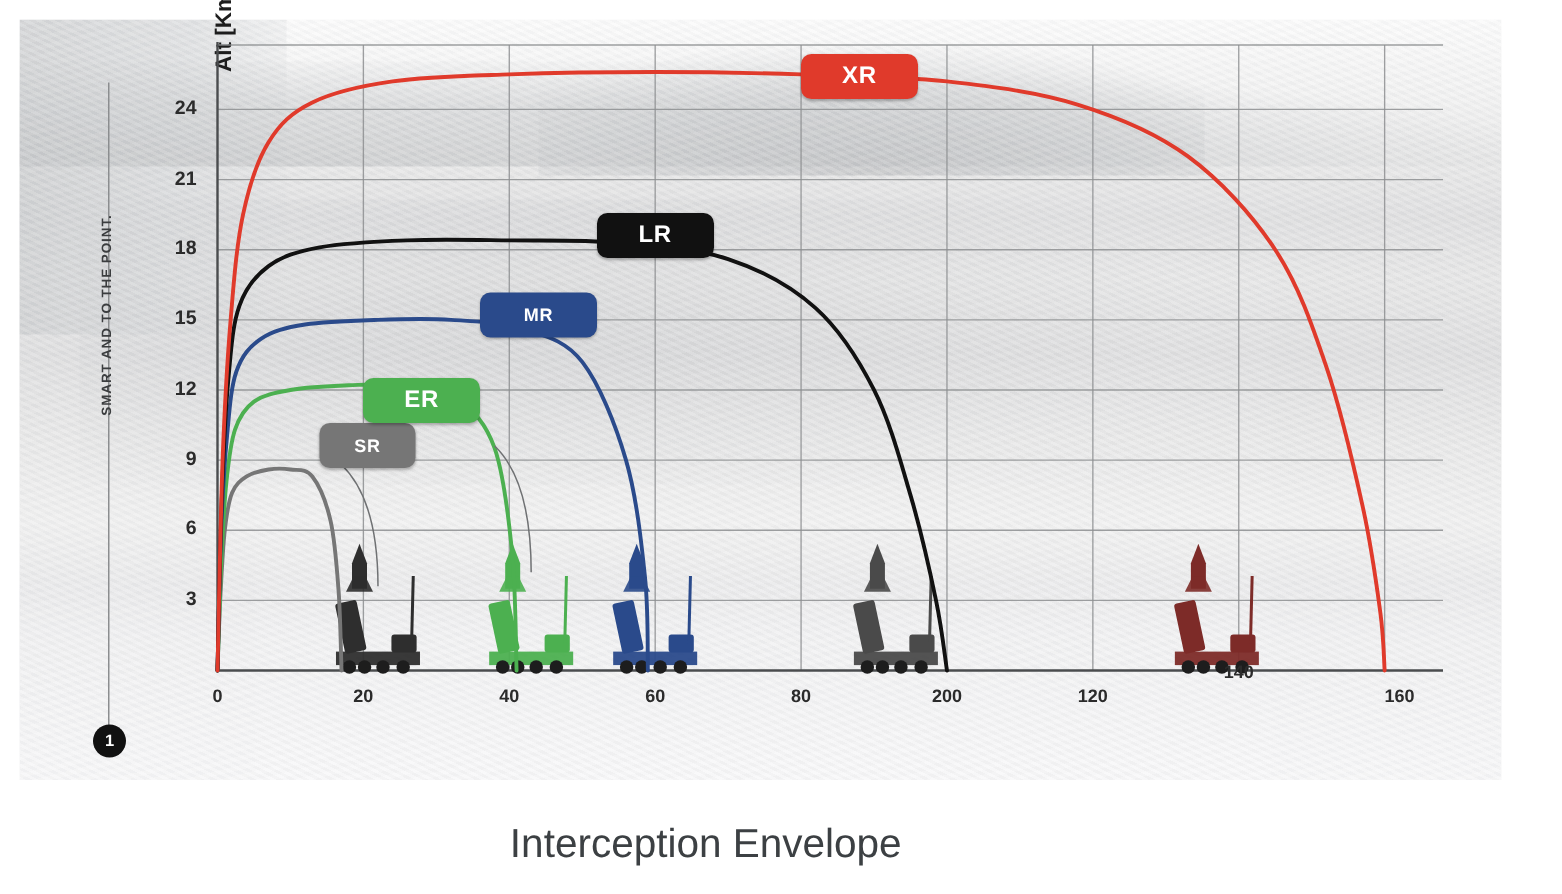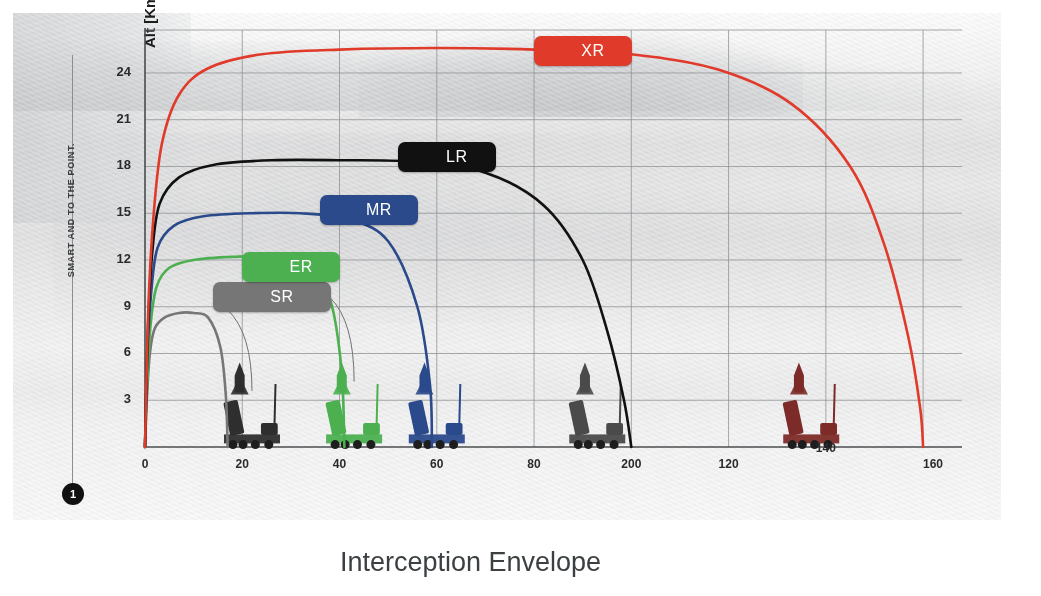--- a/index.html
+++ b/index.html
@@ -55,23 +55,23 @@
   svg{display:block;}
   .ylab{position:absolute;font-size:13px;font-weight:700;color:#2b2b2b;text-align:right;width:26px;}
   .xlab{position:absolute;font-size:12px;font-weight:700;color:#2b2b2b;text-align:center;width:30px;}
   #axistitle{
     position:absolute;left:141px;top:48px;
     font-size:15px;font-weight:700;color:#1d1d1d;
     transform:rotate(-90deg);transform-origin:left top;white-space:nowrap;
   }
 
   .tag{
-    position:absolute;border-radius:7px;color:#fff;font-weight:400;
+    position:absolute;border-radius:7px;color:#fff;font-weight:700;
     display:flex;align-items:center;justify-content:center;
-    letter-spacing:.5px;box-shadow:0 1px 2px rgba(0,0,0,.28);padding-left:20px;
+    letter-spacing:.5px;box-shadow:0 1px 2px rgba(0,0,0,.28);
   }
 
   #caption{
     position:absolute;left:0;top:528px;width:941px;height:68px;
     display:flex;align-items:center;justify-content:center;
     font-size:27px;color:#3c4043;background:#fff;
   }
 </style>
 </head>
 <body>
@@ -207,23 +207,23 @@
         <div class="xlab" style="left: 100.262px; top: 433px;">20</div>
         <div class="xlab" style="left: 197.524px; top: 433px;">40</div>
         <div class="xlab" style="left: 294.786px; top: 433px;">60</div>
         <div class="xlab" style="left: 392.048px; top: 433px;">80</div>
         <div class="xlab" style="left: 489.31px; top: 433px;">200</div>
         <div class="xlab" style="left: 586.571px; top: 433px;">120</div>
         <div class="xlab" style="left: 683.833px; top: 417px;">140</div>
         <div class="xlab" style="left: 749px; top: 433px; margin-left: 42px;">160</div>
       </div>
     <div id="tags">
-        <div class="tag" style="width: 98px; height: 30px; font-size: 16px; background: rgb(118, 118, 118); left: 85.9881px; top: 258.385px;">SR</div>
+        <div class="tag" style="width: 64px; height: 30px; font-size: 12px; background: rgb(118, 118, 118); left: 85.9881px; top: 258.385px;">SR</div>
         <div class="tag" style="width: 78px; height: 30px; font-size: 16px; background: rgb(76, 176, 80); left: 115.167px; top: 228px;">ER</div>
-        <div class="tag" style="width: 78px; height: 30px; font-size: 16px; background: rgb(42, 74, 139); left: 192.976px; top: 171.109px;">MR</div>
+        <div class="tag" style="width: 78px; height: 30px; font-size: 12px; background: rgb(42, 74, 139); left: 192.976px; top: 171.109px;">MR</div>
         <div class="tag" style="width: 78px; height: 30px; font-size: 16px; background: rgb(17, 17, 17); left: 270.786px; top: 118.121px;">LR</div>
         <div class="tag" style="width: 78px; height: 30px; font-size: 16px; background: rgb(224, 58, 43); left: 406.952px; top: 12.1434px;">XR</div>
       </div>
   </div>
 
 </div>
 
 <div id="caption">Interception Envelope</div>
 
 </body></html>

